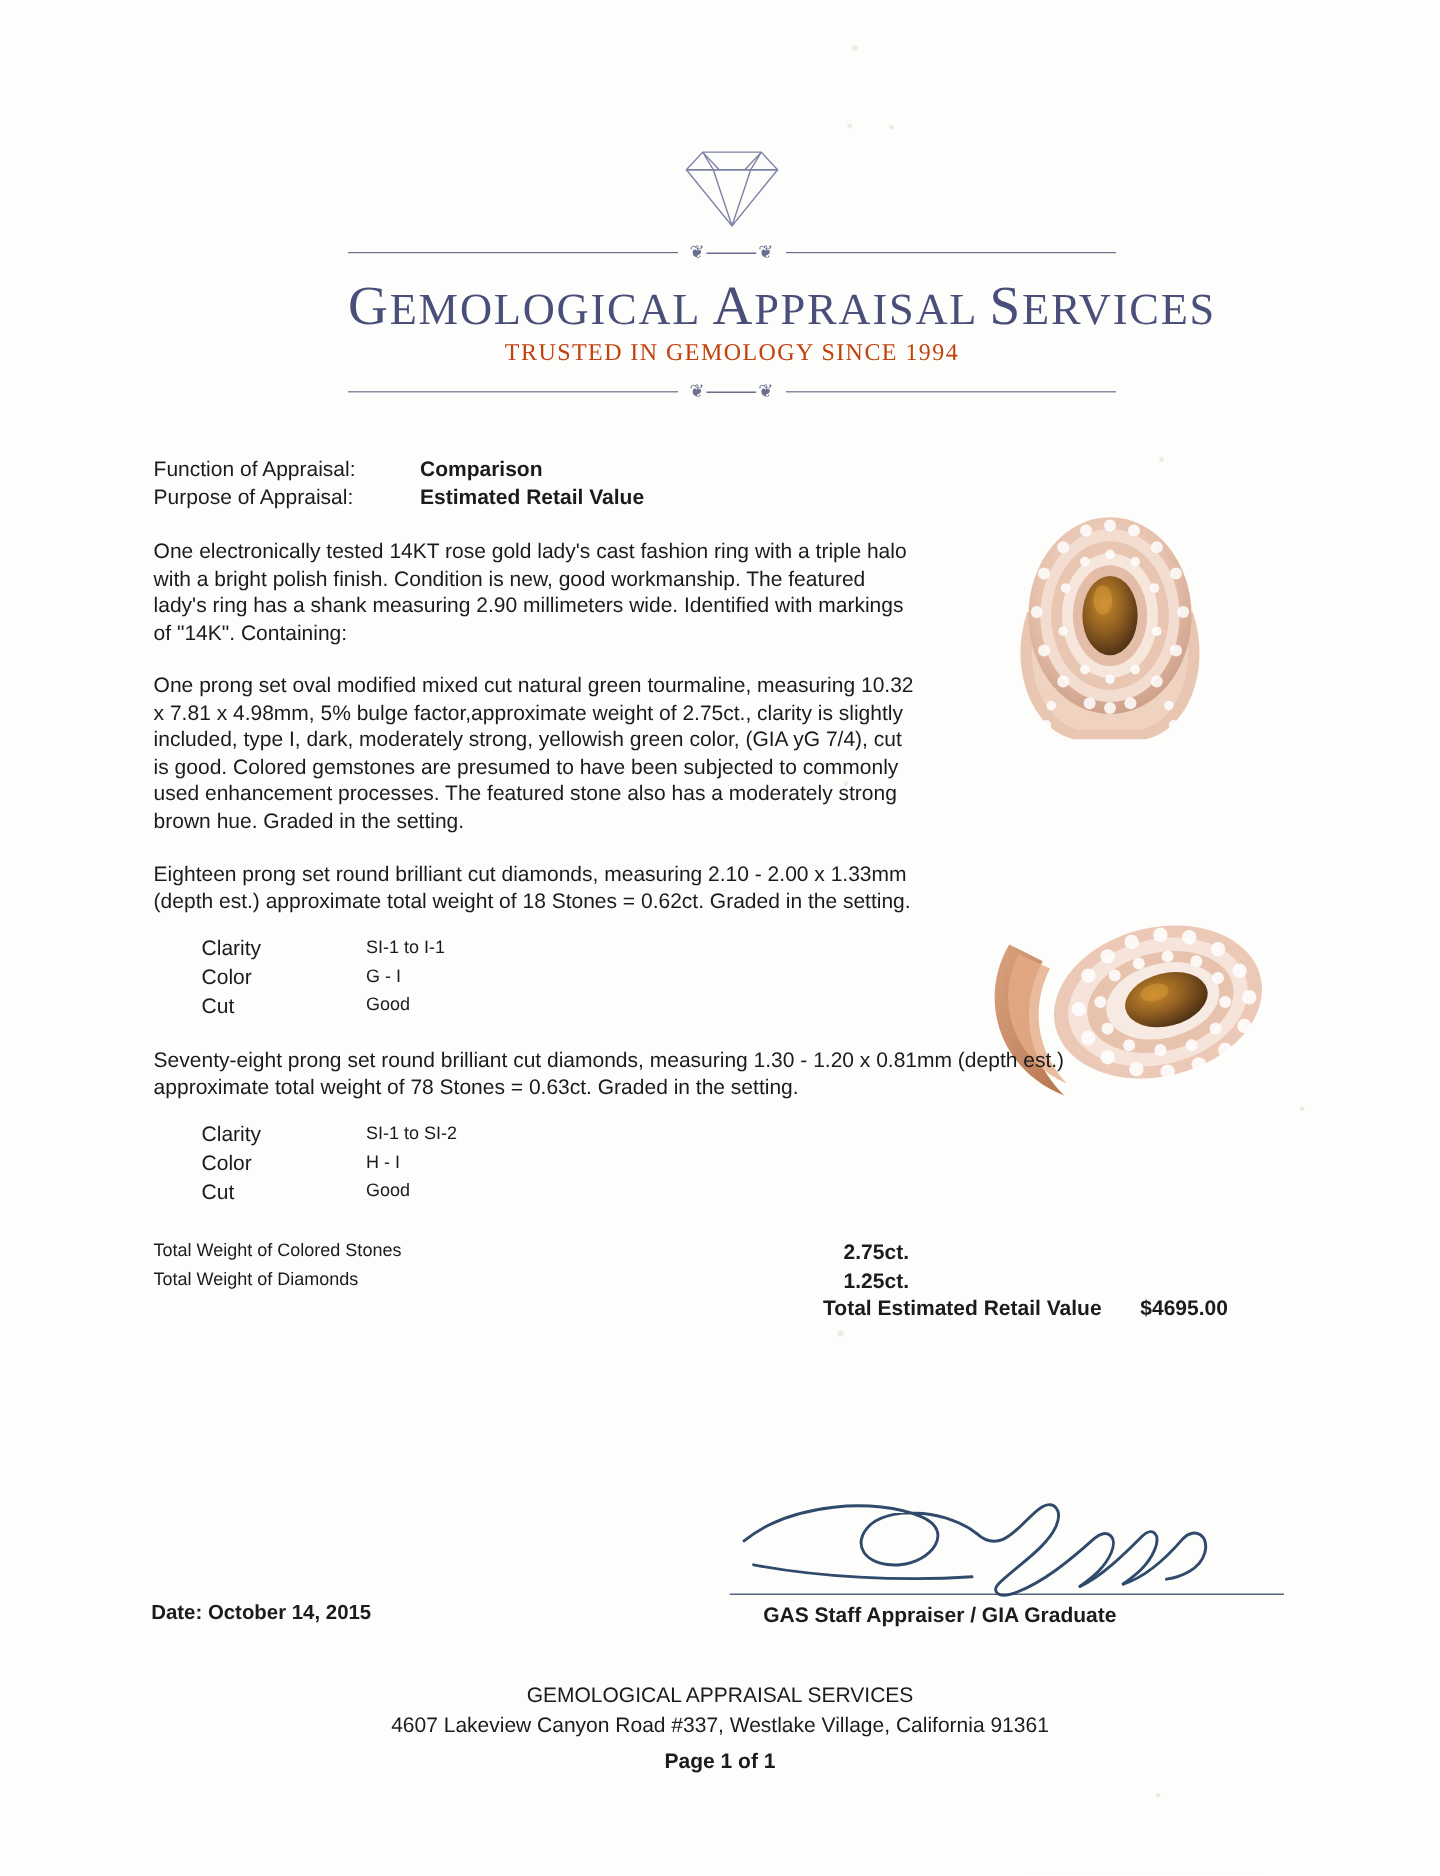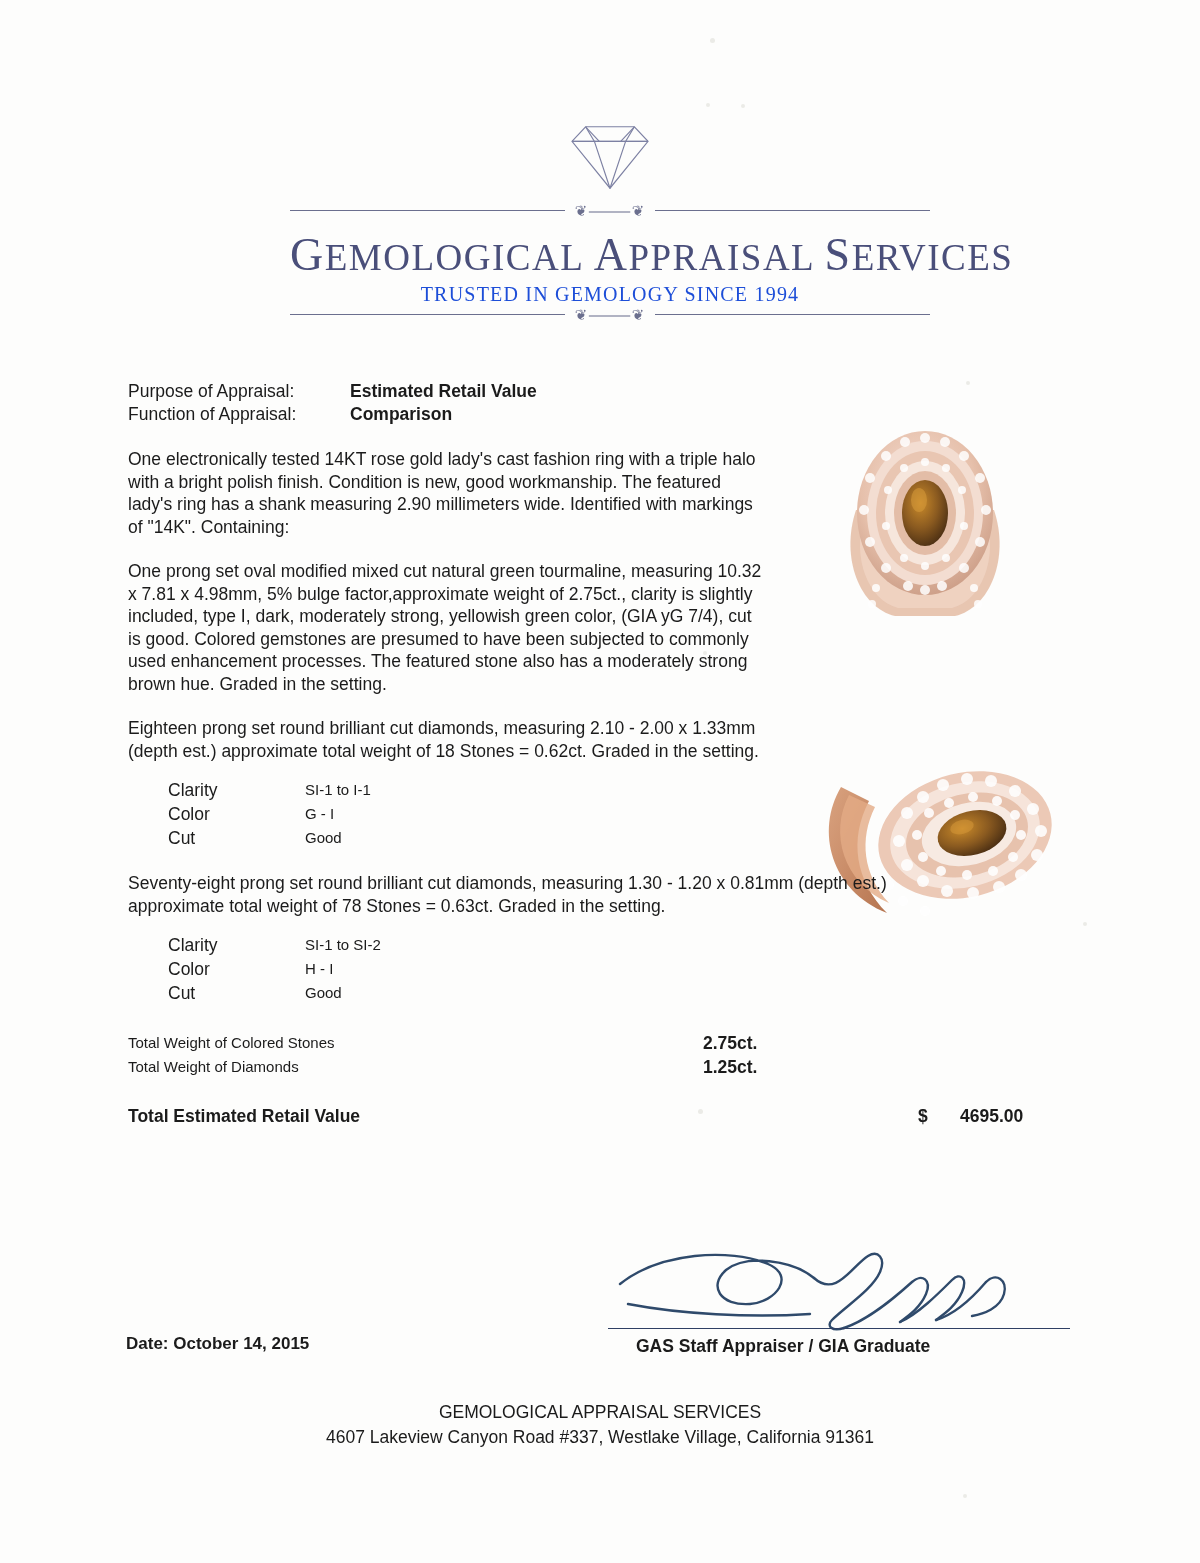--- a/index.html
+++ b/index.html
@@ -64,23 +64,23 @@
     letter-spacing: 1.5px;
     margin: 10px 0 2px 0;
     white-space: nowrap;
   }
   .company-name .cap {
     font-size: 46px;
   }
   .tagline {
     font-family: "Liberation Serif", serif;
     font-size: 20px;
-    color: #1d4ed8;
+    color: #c2410c;
     letter-spacing: 1.2px;
-    margin-bottom: 0;
+    margin-bottom: 12px;
   }
 
   
   .content {
     position: absolute;
     top: 380px;
     left: 128px;
     width: 950px;
     font-size: 17.5px;
     line-height: 22.5px;
@@ -132,23 +132,23 @@
   }
   .total-label {
     width: 575px;
     font-size: 15px;
   }
   .total-value {
     font-weight: bold;
     font-size: 17.5px;
   }
   .grand-row {
-    margin-top: 26px;
     display: flex;
     align-items: baseline;
+    text-align: right;
   }
   .grand-label {
     font-weight: bold;
     font-size: 17.5px;
     width: 790px;
   }
   .grand-currency {
     font-weight: bold;
     font-size: 17.5px;
     width: 42px;
@@ -383,26 +383,26 @@
         <circle cx="102" cy="100" r="5"></circle>
       <circle cx="74" cy="150" r="5"></circle>
         <circle cx="88" cy="166" r="5"></circle>
         <circle cx="110" cy="176" r="5"></circle>
     </g>
   </svg>
 
   <div class="content">
 
     <div class="kv-row">
+      <div class="kv-label">Function of Appraisal:</div>
+      <div class="kv-value">Comparison</div>
+    </div>
+    <div class="kv-row">
       <div class="kv-label">Purpose of Appraisal:</div>
       <div class="kv-value">Estimated Retail Value</div>
-    </div>
-    <div class="kv-row">
-      <div class="kv-label">Function of Appraisal:</div>
-      <div class="kv-value">Comparison</div>
     </div>
 
     <div class="para">One electronically tested 14KT rose gold lady's cast fashion ring with a triple halo with a bright polish finish. Condition is new, good workmanship. The featured lady's ring has a shank measuring 2.90 millimeters wide. Identified with markings of "14K".  Containing:</div>
 
     <div class="para">One prong set oval modified mixed cut natural green tourmaline, measuring 10.32 x 7.81 x 4.98mm,  5% bulge factor,approximate weight of 2.75ct., clarity is slightly included, type I, dark, moderately strong, yellowish green color, (GIA yG 7/4), cut is good. Colored gemstones are presumed to have been subjected to commonly used enhancement processes. The featured stone also has a moderately strong brown hue. Graded in the setting.</div>
 
     <div class="para">Eighteen prong set round brilliant cut diamonds, measuring 2.10 - 2.00 x 1.33mm (depth est.) approximate total weight of 18 Stones = 0.62ct. Graded in the setting.</div>
 
     <div class="spec-table">
       <div class="spec-row">
@@ -468,15 +468,16 @@
     </svg>
     <div class="sig-line"></div>
   </div>
 
   <div class="sig-title">GAS Staff Appraiser / GIA Graduate</div>
   <div class="date-line">Date: October 14, 2015</div>
 
   <div class="footer">
     <div>GEMOLOGICAL APPRAISAL SERVICES</div>
     <div>4607 Lakeview Canyon Road #337, Westlake Village, California 91361</div>
+    <div class="page-num">Page 1 of 1</div>
   </div>
 
 </div>
 
 </body></html>

